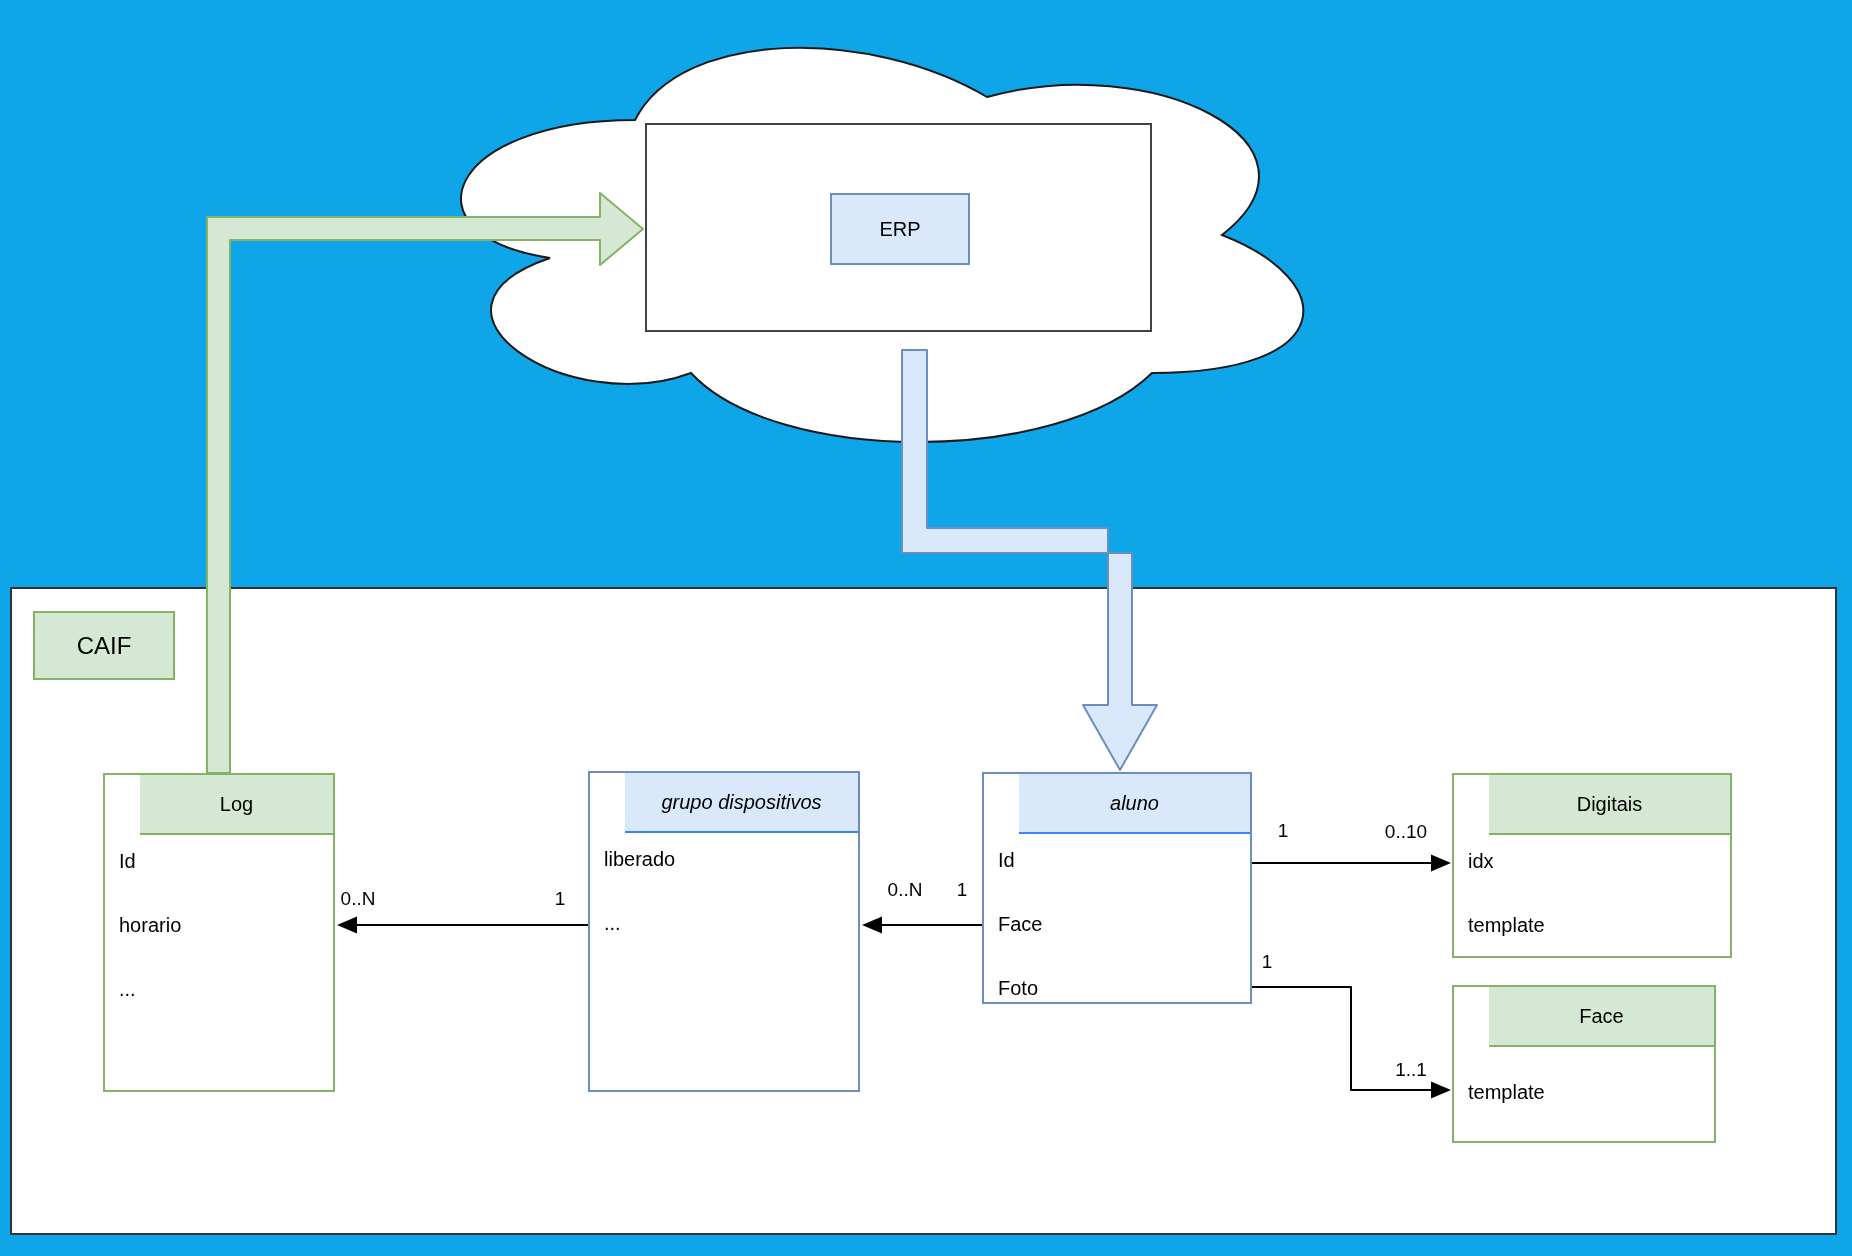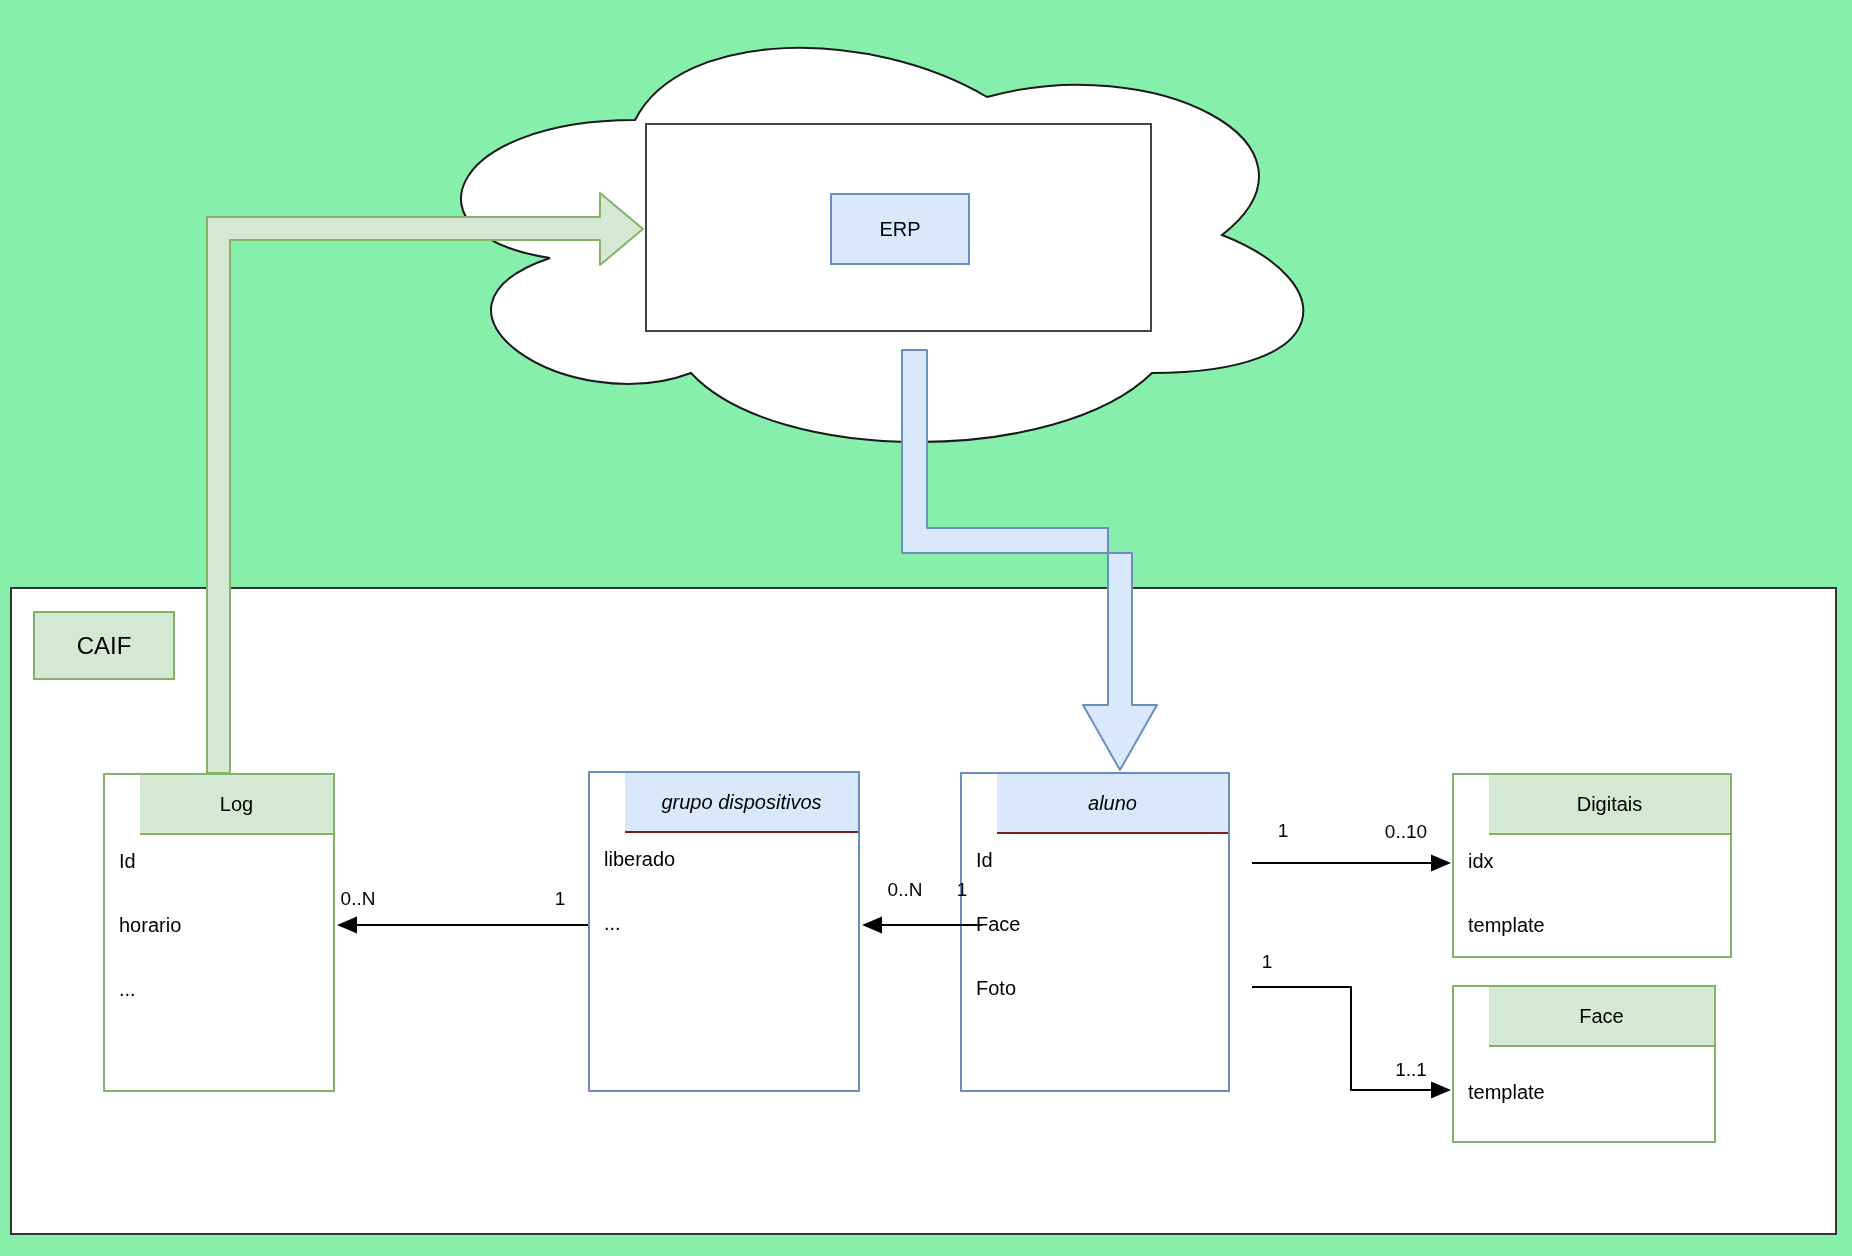--- a/index.html
+++ b/index.html
@@ -1,19 +1,19 @@
 <!DOCTYPE html>
 <html><head>
 <meta charset="utf-8">
 <style>
   html,body{margin:0;padding:0;background:#ffffff;}
   .canvas{
     position:relative;
     width:1852px;height:1256px;
-    background:#86efac;
+    background:#0ea5e9;
     font-family:"Liberation Sans", sans-serif;
     color:#000000;
     overflow:hidden;
   }
   svg.layer{position:absolute;left:0;top:0;pointer-events:none;}
 
   
   .erp-frame{
     position:absolute;left:645px;top:123px;width:507px;height:209px;
     background:#ffffff;border:2px solid #424242;box-sizing:border-box;
@@ -39,21 +39,21 @@
   .entity{
     position:absolute;background:#ffffff;box-sizing:border-box;font-size:20px;
   }
   .entity.green{border:2px solid #82b366;}
   .entity.blue{border:2px solid #6c8ebf;}
   .entity .hdr{
     position:absolute;left:0;right:0;top:0;height:60px;box-sizing:border-box;
     display:flex;align-items:center;justify-content:center;margin-left:35px;
   }
   .entity.green .hdr{background:#d5e8d4;border-bottom:2px solid #82b366;}
-  .entity.blue .hdr{background:#dae8fc;border-bottom:2px solid #7f1d1d;}
+  .entity.blue .hdr{background:#dae8fc;border-bottom:2px solid #3b82f6;}
   .entity .hdr.it{font-style:italic;}
   .entity .row{
     position:absolute;left:14px;right:6px;height:28px;line-height:28px;
     white-space:nowrap;overflow:hidden;
   }
 
   
   .card{
     position:absolute;width:60px;height:26px;line-height:26px;
     text-align:center;font-size:19px;
@@ -84,21 +84,21 @@
     <div class="row" style="top:136px">horario</div>
     <div class="row" style="top:200px">...</div>
   </div>
 
   <div class="entity blue" style="left:588px;top:771px;width:272px;height:321px">
     <div class="hdr it">grupo dispositivos</div>
     <div class="row" style="top:72px">liberado</div>
     <div class="row" style="top:136px">...</div>
   </div>
 
-  <div class="entity blue" style="left:960px;top:772px;width:270px;height:320px">
+  <div class="entity blue" style="left:982px;top:772px;width:270px;height:232px">
     <div class="hdr it">aluno</div>
     <div class="row" style="top:72px">Id</div>
     <div class="row" style="top:136px">Face</div>
     <div class="row" style="top:200px">Foto</div>
   </div>
 
   <div class="entity green" style="left:1452px;top:773px;width:280px;height:185px">
     <div class="hdr">Digitais</div>
     <div class="row" style="top:72px">idx</div>
     <div class="row" style="top:136px">template</div>

